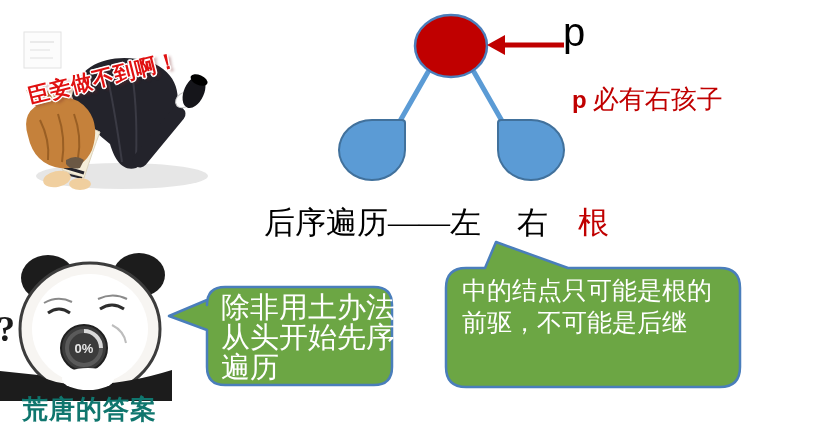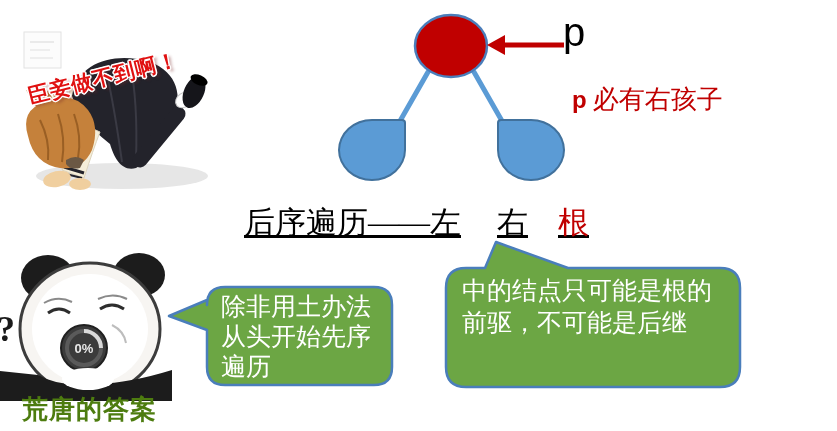--- a/index.html
+++ b/index.html
@@ -60,50 +60,49 @@
   }
   .p-note .p-sans {
     font-family: "Liberation Sans", "DejaVu Sans", sans-serif;
     font-weight: bold;
     font-size: 24px;
     margin-right: 6px;
   }
 
   
   .headline {
-    left: 244px; top: 202px;
+    left: 264px; top: 202px;
     font-size: 31px;
     color: #000;
     white-space: nowrap;
-    text-decoration: underline;
   }
   .headline .gap1 { margin-left: 36px; }
   .headline .gap2 { margin-left: 30px; color: #C00000; }
 
   
   .panda-svg { left: 0px; top: 253px; }
   .panda-caption {
     left: 22px; top: 392px;
     width: 140px;
     font-family: "Liberation Sans", "DejaVu Sans", sans-serif;
     font-weight: bold;
     font-size: 26px;
     letter-spacing: 1px;
-    color: #4d7c0f;
+    color: #0f766e;
     white-space: nowrap;
   }
 
   
   .bubble-left-svg  { left: 165px; top: 282px; }
   .bubble-right-svg { left: 443px; top: 238px; }
   .bubble-text {
     color: #ffffff;
     white-space: nowrap;
   }
-  .bubble-text-left  { left: 221px; top: 292px; font-size: 25px; line-height: 30px; }
+  .bubble-text-left  { left: 221px; top: 292px; font-size: 29px; line-height: 30px; }
   .bubble-text-right { left: 462px; top: 275px; font-size: 25px; line-height: 32px; }
 </style>
 </head>
 <body>
 
 <div class="stage">
 
   <div class="abs meme-girl">
     <svg width="215" height="195" viewBox="0 0 215 195">
 

